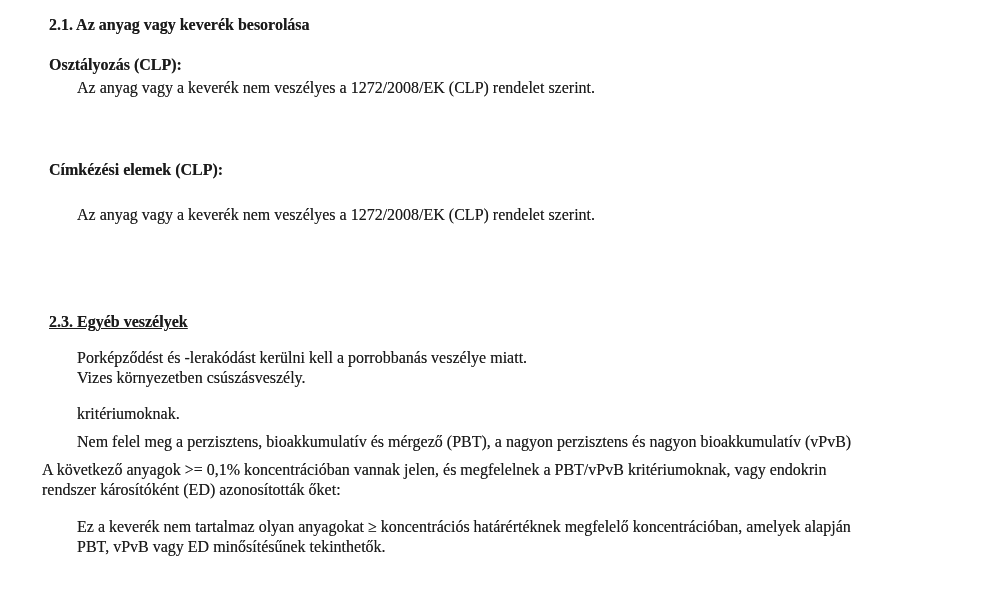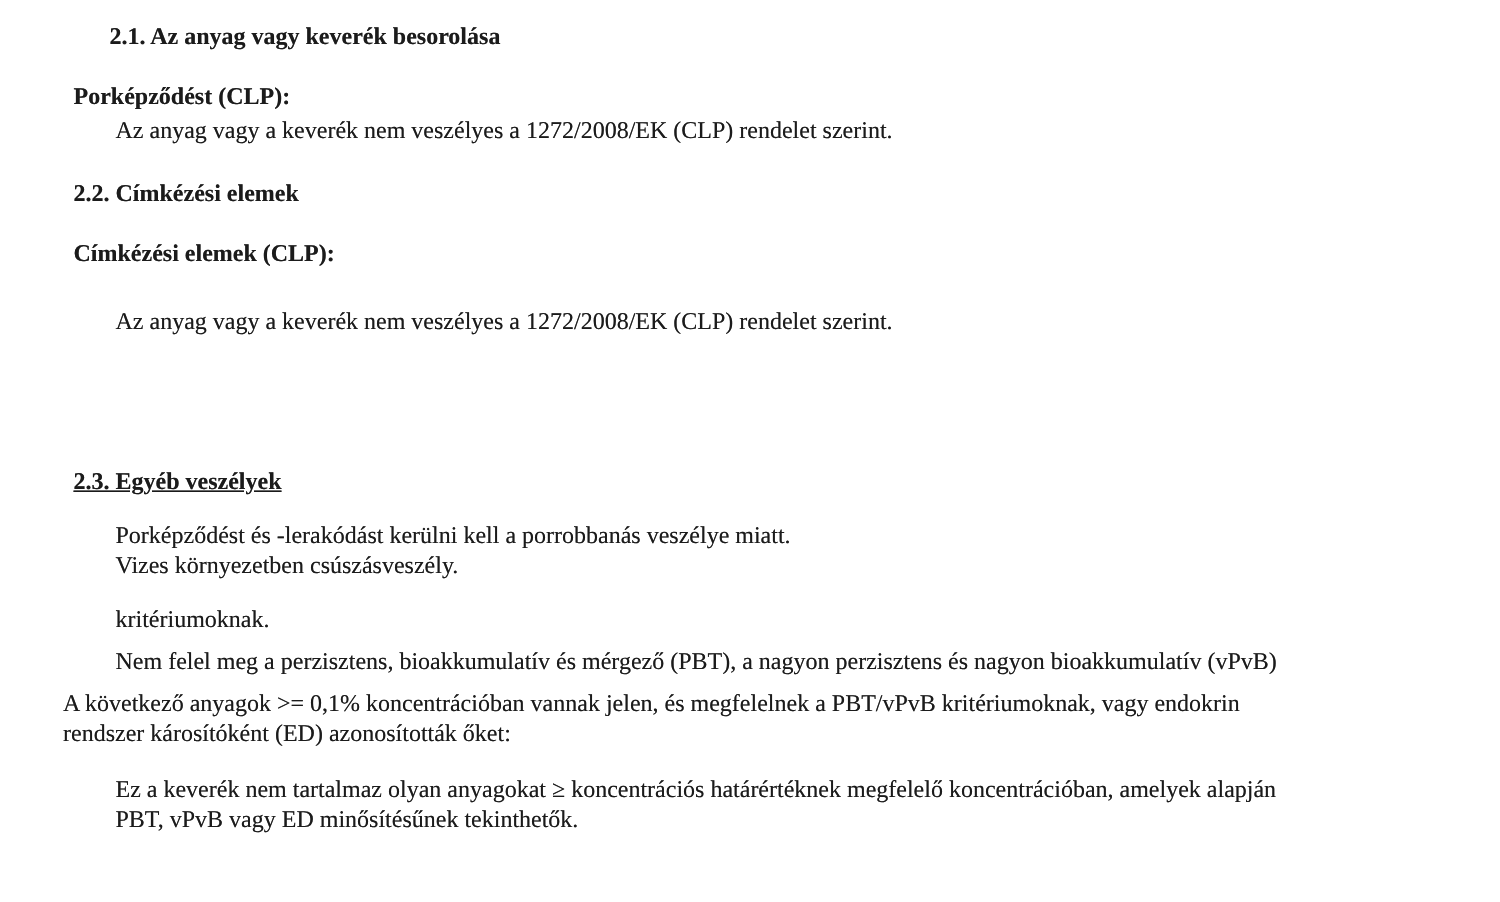--- a/index.html
+++ b/index.html
@@ -25,25 +25,24 @@
   }
   .bold {
     font-weight: bold;
   }
 </style>
 </head>
 <body>
 
 <div class="page">
 
-  <div class="line bold" style="left:49px; top:15px;margin-left:24px;">2.1. Az anyag vagy keverék besorolása</div>
-  <div class="line bold" style="left:49px; top:55px;">Porképződést (CLP):</div>
+  <div class="line bold" style="left:49px; top:15px;">2.1. Az anyag vagy keverék besorolása</div>
+  <div class="line bold" style="left:49px; top:55px;">Osztályozás (CLP):</div>
   <div class="line" style="left:77px; top:78px;">Az anyag vagy a keverék nem veszélyes a 1272/2008/EK (CLP) rendelet szerint.</div>
 
-  <div class="line bold" style="left:49px; top:120px;">2.2. Címkézési elemek</div>
   <div class="line bold" style="left:49px; top:160px;">Címkézési elemek (CLP):</div>
   <div class="line" style="left:77px; top:205px;">Az anyag vagy a keverék nem veszélyes a 1272/2008/EK (CLP) rendelet szerint.</div>
 
   <div class="line bold" style="left:49px; top:312px;text-decoration:underline;">2.3. Egyéb veszélyek</div>
   <div class="line" style="left:77px; top:368px;">Vizes környezetben csúszásveszély.</div>
   <div class="line" style="left:77px; top:348px;">Porképződést és -lerakódást kerülni kell a porrobbanás veszélye miatt.</div>
   <div class="line" style="left:77px; top:388px;margin-top:44px;">Nem felel meg a perzisztens, bioakkumulatív és mérgező (PBT), a nagyon perzisztens és nagyon bioakkumulatív (vPvB)</div>
   <div class="line" style="left:77px; top:404px;">kritériumoknak.</div>
 
   <div class="line" style="left:42px; top:460px;">A következő anyagok &gt;= 0,1% koncentrációban vannak jelen, és megfelelnek a PBT/vPvB kritériumoknak, vagy endokrin</div>

